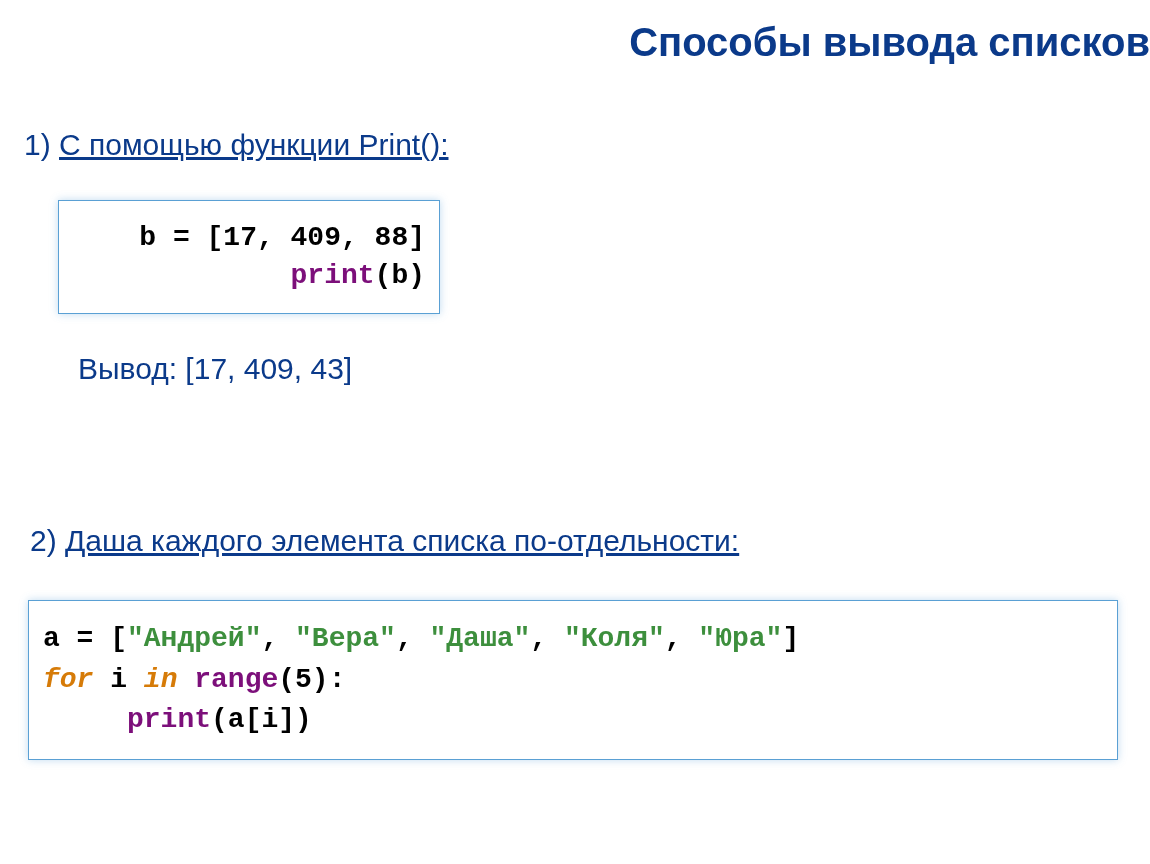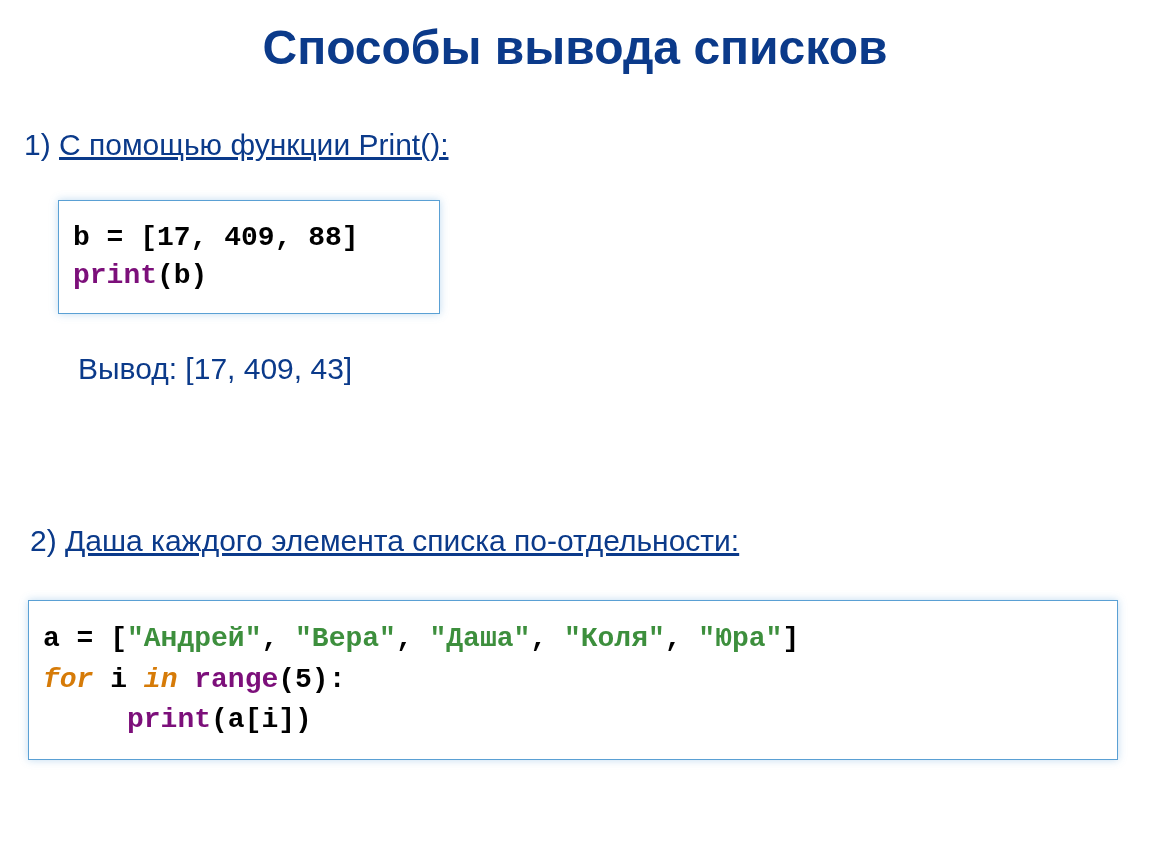--- a/index.html
+++ b/index.html
@@ -10,22 +10,22 @@
     background: #ffffff;
     font-family: Arial, Helvetica, sans-serif;
     position: relative;
     overflow: hidden;
   }
   .title {
     position: absolute;
     top: 20px;
     left: 0;
     width: 100%;
-    text-align: center;
-    font-size: 48px;
+    text-align: right;
+    font-size: 40px;
     font-weight: bold;
     color: #0b3a8a;
   }
   .section1 {
     position: absolute;
     top: 128px;
     left: 24px;
     font-size: 30px;
     color: #0b3a8a;
     text-align: center;
@@ -38,20 +38,21 @@
     left: 58px;
     width: 352px;
     padding: 18px 14px 18px 14px;
     border: 1px solid #5aa0d4;
     box-shadow: 0 0 8px rgba(72,150,213,0.35);
     font-family: "Courier New", monospace;
     font-size: 28px;
     font-weight: bold;
     line-height: 1.35;
     white-space: pre;
+    text-align: right;
   }
   .output1 {
     position: absolute;
     top: 352px;
     left: 78px;
     font-size: 30px;
     color: #0b3a8a;
   }
   .section2 {
     position: absolute;

